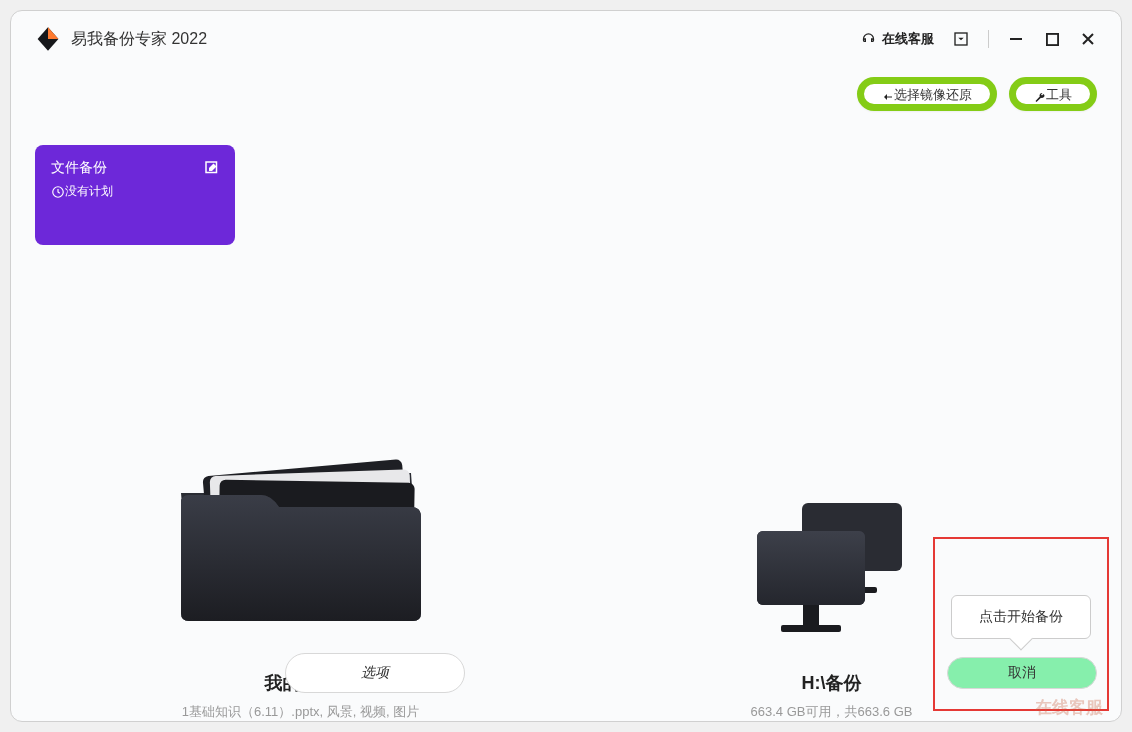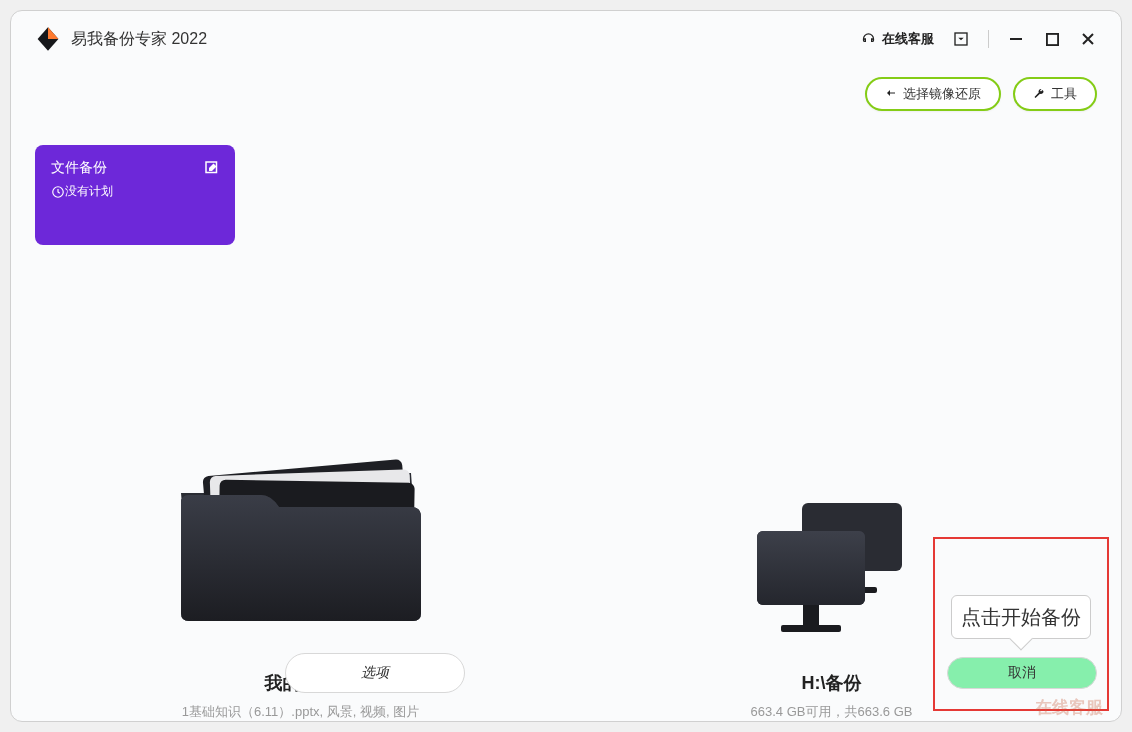--- a/index.html
+++ b/index.html
@@ -73,27 +73,27 @@
 .toolbar {
   height: 54px;
   display: flex;
   align-items: center;
   justify-content: flex-end;
   padding: 0 24px;
   gap: 12px;
 }
 .pill-btn {
   display: inline-flex;
-  align-items: center;
-  gap: 6px;
+  align-items: flex-end;
+  gap: 0;
   height: 34px;
   padding: 0 18px;
   border-radius: 17px;
   background: #fff;
-  border: 2px solid #84cc16;
+  border: 7px solid #84cc16;
   font-size: 13px;
   color: #333;
   cursor: pointer;
   box-shadow: 0 1px 2px rgba(0,0,0,0.05);
 }
 .content {
   position: relative;
   padding: 20px 24px 0 24px;
   height: calc(100% - 110px);
 }
@@ -212,21 +212,21 @@
   bottom: 82px;
   right: 30px;
   width: 140px;
   height: 44px;
   background: #fff;
   border: 1px solid #ccc;
   border-radius: 6px;
   display: flex;
   align-items: center;
   justify-content: center;
-  font-size: 20px;
+  font-size: 14px;
   color: #333;
 }
 .tooltip-bubble::after {
   content: "";
   position: absolute;
   bottom: -9px;
   left: 50%;
   transform: translateX(-50%) rotate(45deg);
   width: 16px;
   height: 16px;

